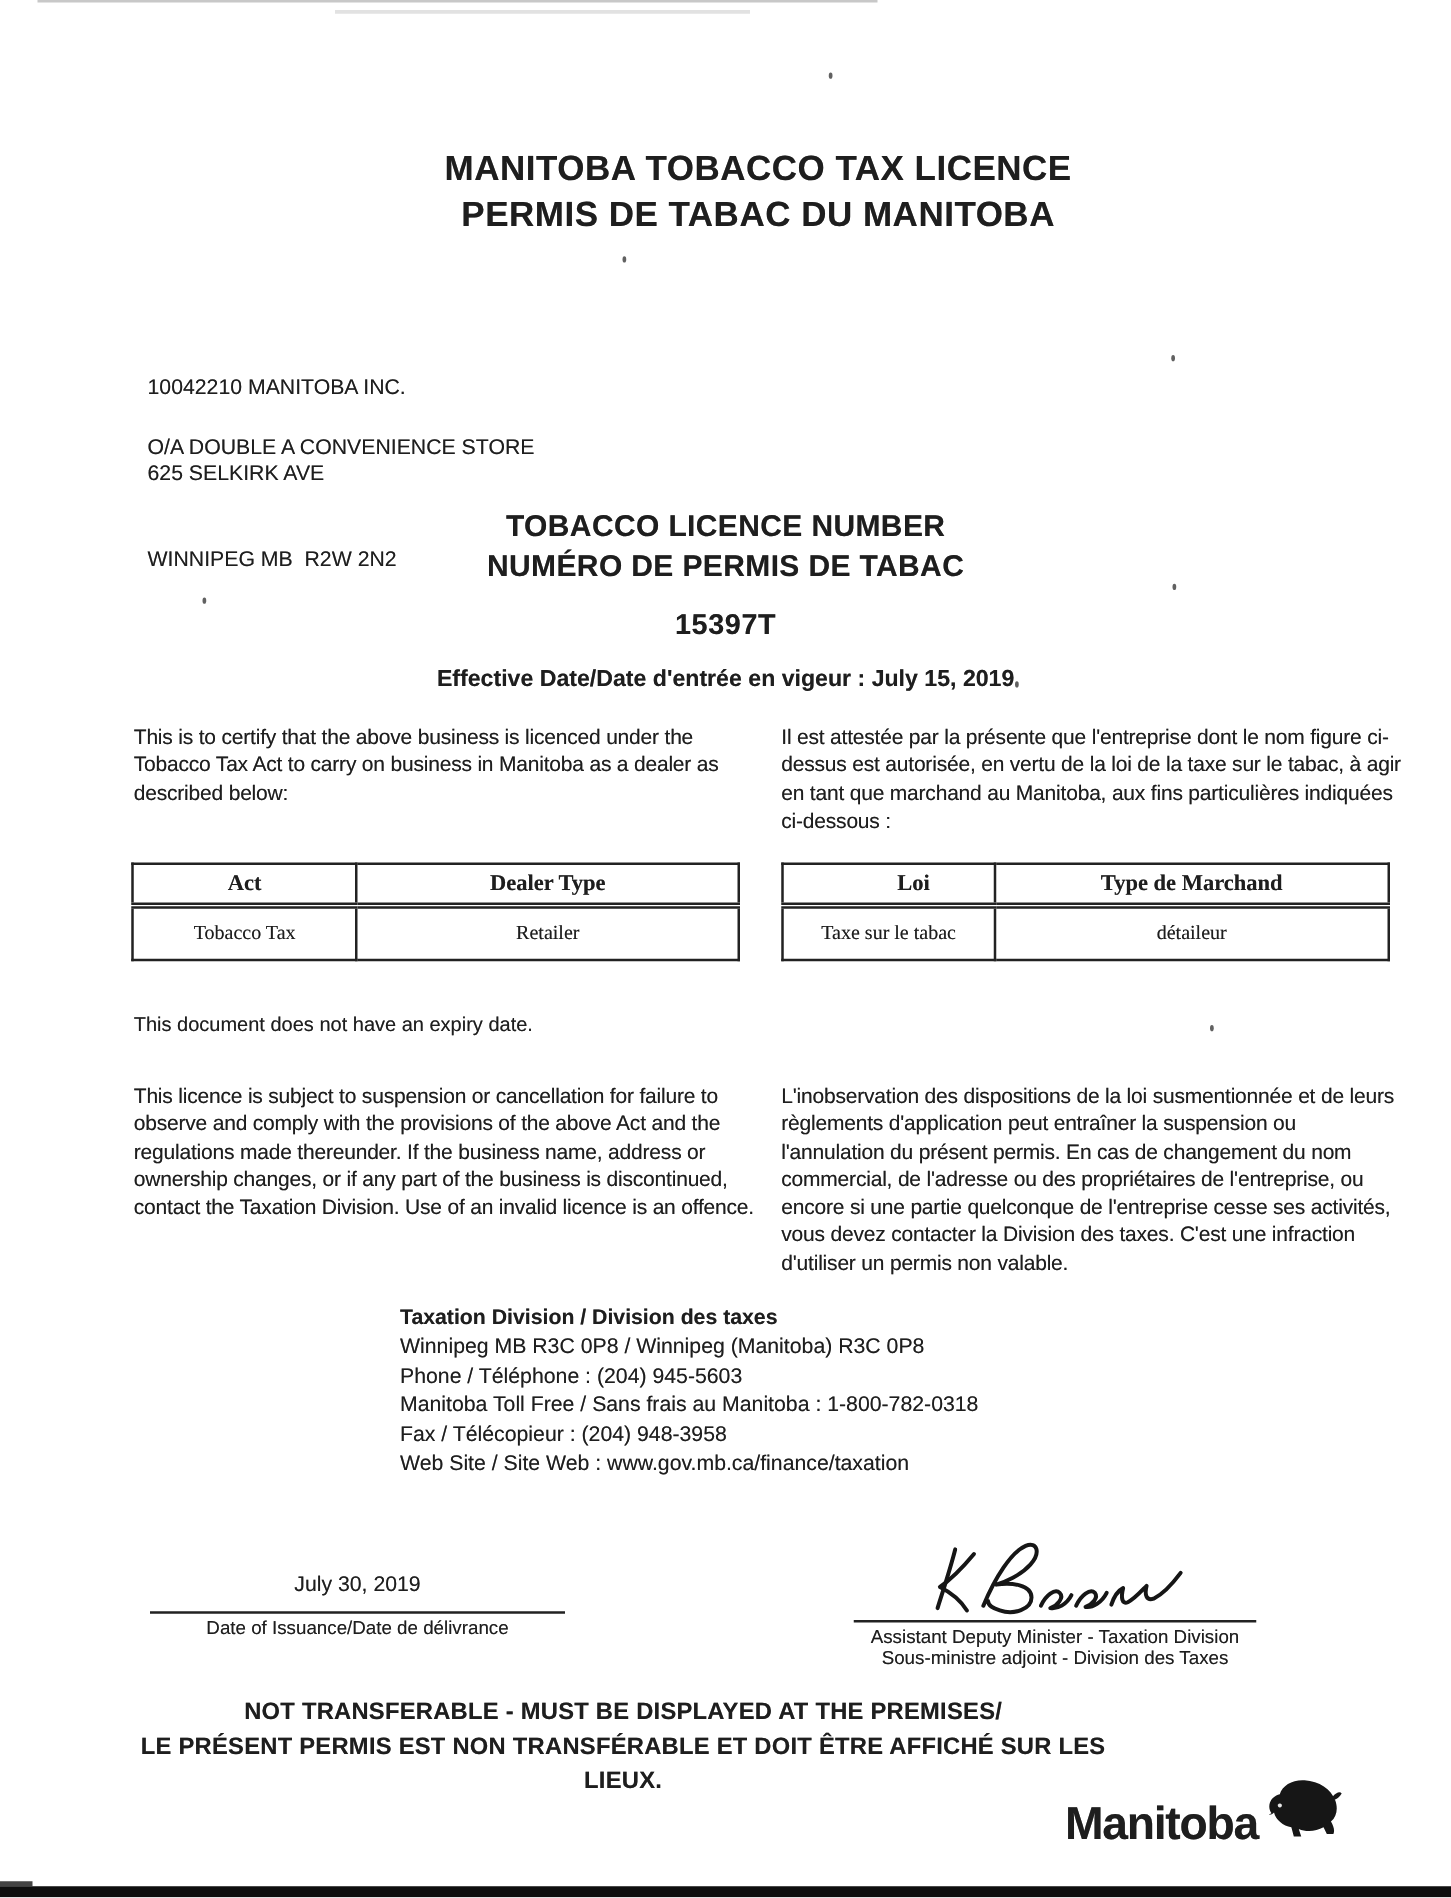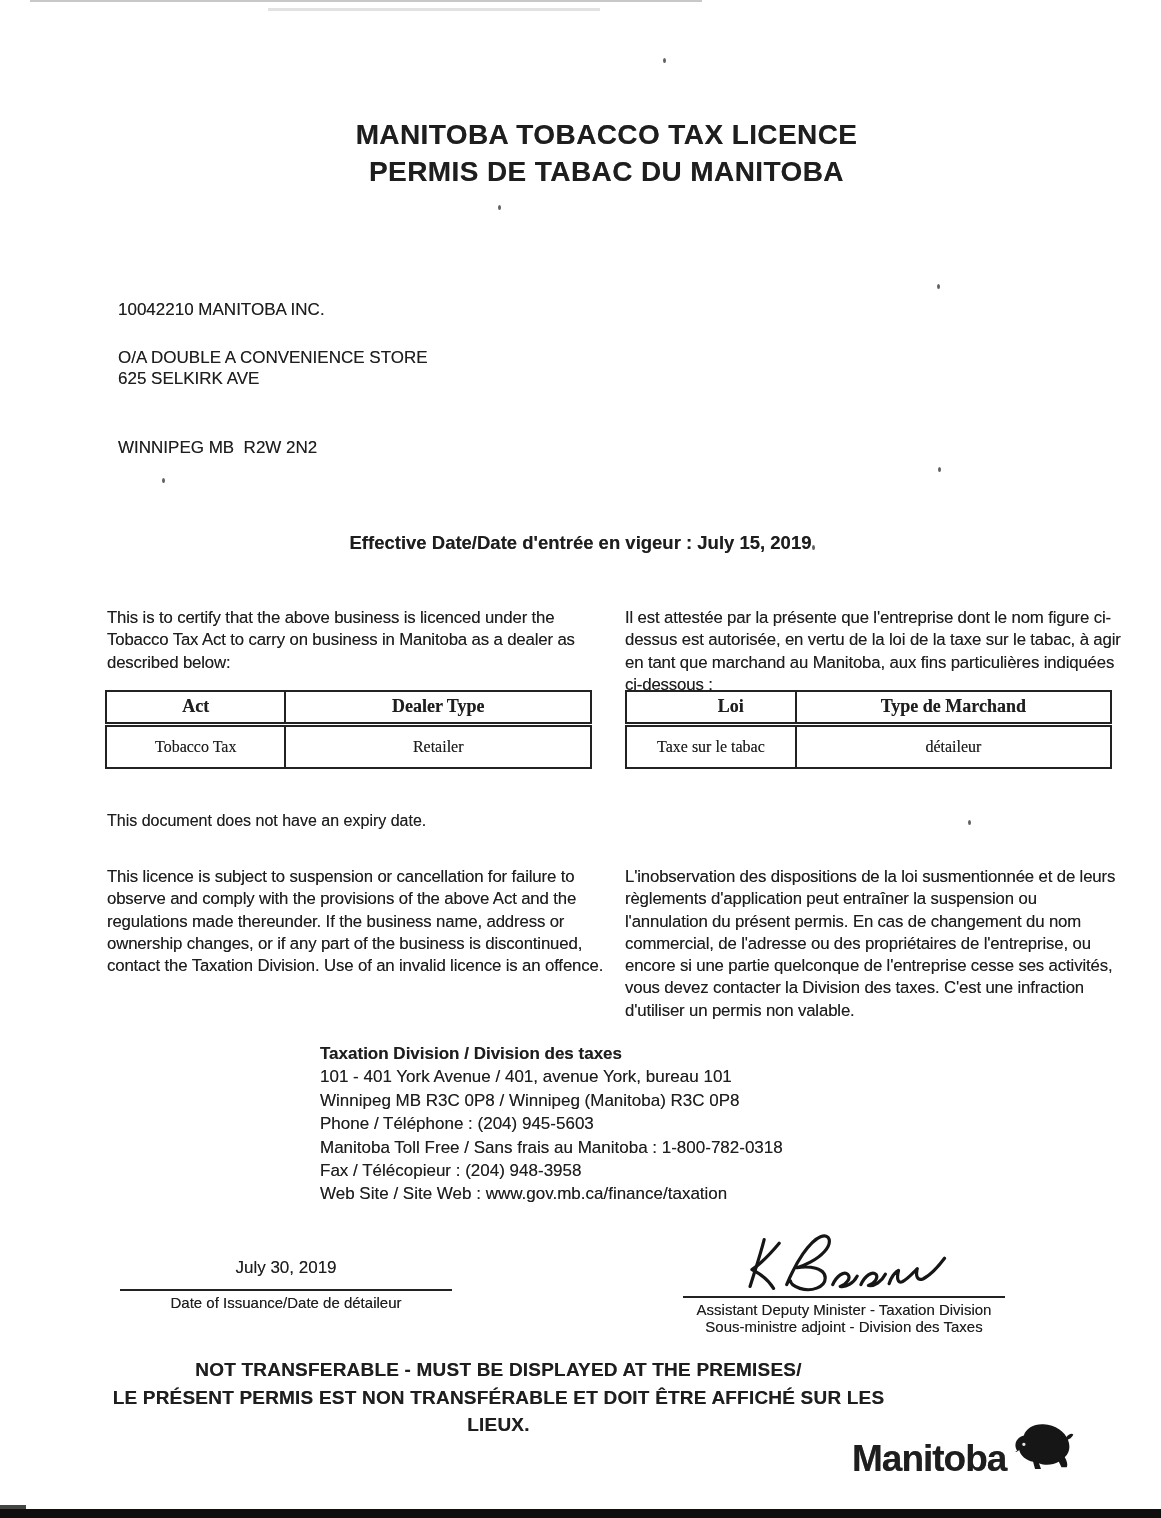--- a/index.html
+++ b/index.html
@@ -34,21 +34,21 @@
   .operating-line { position:absolute; top:348px; left:118px; font-size:17px; }
 
   .licnum-block { position:absolute; top:406px; left:0; right:0; text-align:center; }
   .licnum-heading { font-size:24px; font-weight:bold; line-height:32px; letter-spacing:.3px; }
   .licnum-value { font-size:23px; font-weight:bold; margin-top:16px; letter-spacing:.5px; }
   .effective-line { position:absolute; top:532px; left:0; right:0; text-align:center; font-size:18.5px; font-weight:bold; }
 
   .para { font-size:16.8px; line-height:22.3px; letter-spacing:-0.15px; }
   .col-left  { position:absolute; left:107px; width:500px; }
   .col-right { position:absolute; left:625px; width:497px; }
-  .certify-row { top:607px; }
+  .certify-row { top:579px; }
 
   .lic-table { position:absolute; top:690px; border-collapse:collapse; width:487px; }
   .lic-table.en { left:105px; } .lic-table.fr { left:625px; }
   .lic-table th, .lic-table td { border:2px solid #222; text-align:center;font-family:Liberation Serif, serif; }
   .lic-table th { font-size:18px; font-weight:bold; height:33px; border-bottom:5px double #222; }
   .lic-table td { font-size:16px; height:44px; font-weight:normal; }
   .lic-table .c1 { width:37%; }
 
   .expiry-row { top:812px; }
   .conditions-row { top:866px; }
@@ -93,20 +93,25 @@
     <div>PERMIS DE TABAC DU MANITOBA</div>
   </div>
 
   <div class="licensee-block">
     <div>10042210 MANITOBA INC.</div>
     <div>625 SELKIRK AVE</div>
     <div>WINNIPEG MB  R2W 2N2</div>
   </div>
   <div class="operating-line">O/A DOUBLE A CONVENIENCE STORE</div>
 
+  <div class="licnum-block">
+    <div class="licnum-heading">TOBACCO LICENCE NUMBER</div>
+    <div class="licnum-heading">NUMÉRO DE PERMIS DE TABAC</div>
+    <div class="licnum-value">15397T</div>
+  </div>
   <div class="effective-line">Effective Date/Date d'entrée en vigeur : July 15, 2019</div>
 
   <div class="para col-left certify-row">This is to certify that the above business is licenced under the Tobacco Tax Act to carry on business in Manitoba as a dealer as described below:</div>
   <div class="para col-right certify-row">Il est attestée par la présente que l'entreprise dont le nom figure ci-dessus est autorisée, en vertu de la loi de la taxe sur le tabac, à agir en tant que marchand au Manitoba, aux fins particulières indiquées ci-dessous :</div>
 
   <table class="lic-table en">
     <thead>
       <tr>
         <th class="c1">Act</th>
         <th>Dealer Type</th>
@@ -135,33 +140,32 @@
     </tbody>
   </table>
 
   <div class="col-left expiry-row txt">This document does not have an expiry date.</div>
 
   <div class="para col-left conditions-row">This licence is subject to suspension or cancellation for failure to observe and comply with the provisions of the above Act and the regulations made thereunder. If the business name, address or ownership changes, or if any part of the business is discontinued, contact the Taxation Division. Use of an invalid licence is an offence.</div>
   <div class="para col-right conditions-row">L'inobservation des dispositions de la loi susmentionnée et de leurs règlements d'application peut entraîner la suspension ou l'annulation du présent permis. En cas de changement du nom commercial, de l'adresse ou des propriétaires de l'entreprise, ou encore si une partie quelconque de l'entreprise cesse ses activités, vous devez contacter la Division des taxes. C'est une infraction d'utiliser un permis non valable.</div>
 
   <div class="contact-block">
     <div class="contact-title">Taxation Division / Division des taxes</div>
-    <div>101 - 401 York Avenue / 401, avenue York, bureau 101</div>
     <div>Winnipeg MB R3C 0P8 / Winnipeg (Manitoba) R3C 0P8</div>
     <div>Phone / Téléphone : (204) 945-5603</div>
     <div>Manitoba Toll Free / Sans frais au Manitoba : 1-800-782-0318</div>
     <div>Fax / Télécopieur : (204) 948-3958</div>
     <div>Web Site / Site Web : www.gov.mb.ca/finance/taxation</div>
   </div>
 
   <div class="sig-area">
     <div class="issuance-block">
       <div class="issuance-date">July 30, 2019</div>
       <hr class="sig-rule">
-      <div class="sig-label">Date of Issuance/Date de détaileur</div>
+      <div class="sig-label">Date of Issuance/Date de délivrance</div>
     </div>
     <div class="signer-block">
       <svg class="signature-svg" width="220" height="62" viewBox="0 0 230 66">
         <g fill="none" stroke="#161616" stroke-width="3.4" stroke-linecap="round" stroke-linejoin="round">
           <path d="M30 8 C26 24 20 42 15 58"></path>
           <path d="M46 12 C36 24 26 34 17 40 C27 45 35 52 40 60"></path>
           <path d="M54 56 C64 32 78 10 90 5 C100 1 103 11 94 21 C86 30 72 36 65 38 C78 36 95 38 95 49 C95 59 80 64 68 60 C62 58 58 56 58 52"></path>
           <path d="M103 56 C107 47 115 41 119 45 C123 49 117 56 111 58 C117 59 125 55 129 47"></path>
           <path d="M133 56 C137 47 145 41 149 45 C152 49 147 55 141 57 C147 58 155 53 159 45"></path>
           <path d="M163 55 C165 49 169 43 173 41 C171 49 172 55 177 53 C183 50 189 43 193 39 C191 47 193 52 199 50 C207 46 216 36 222 28"></path>

